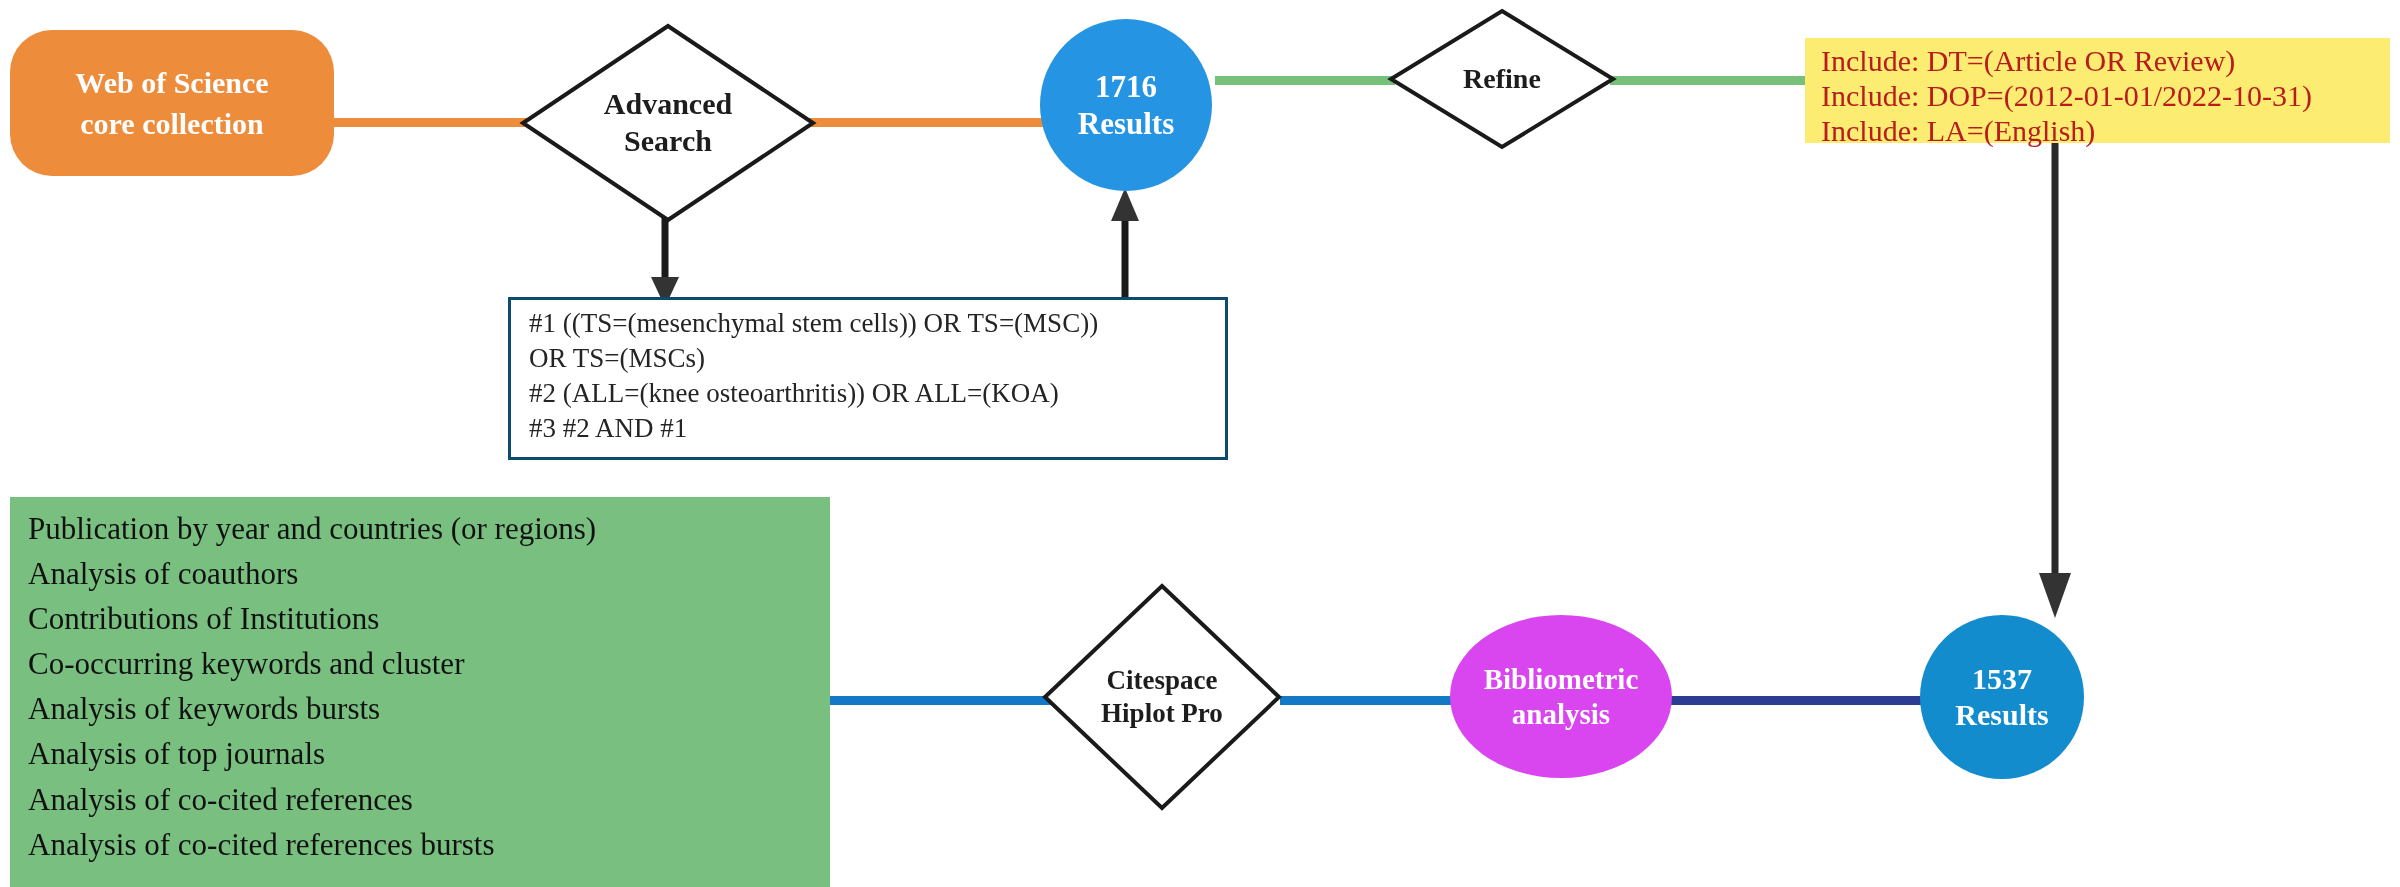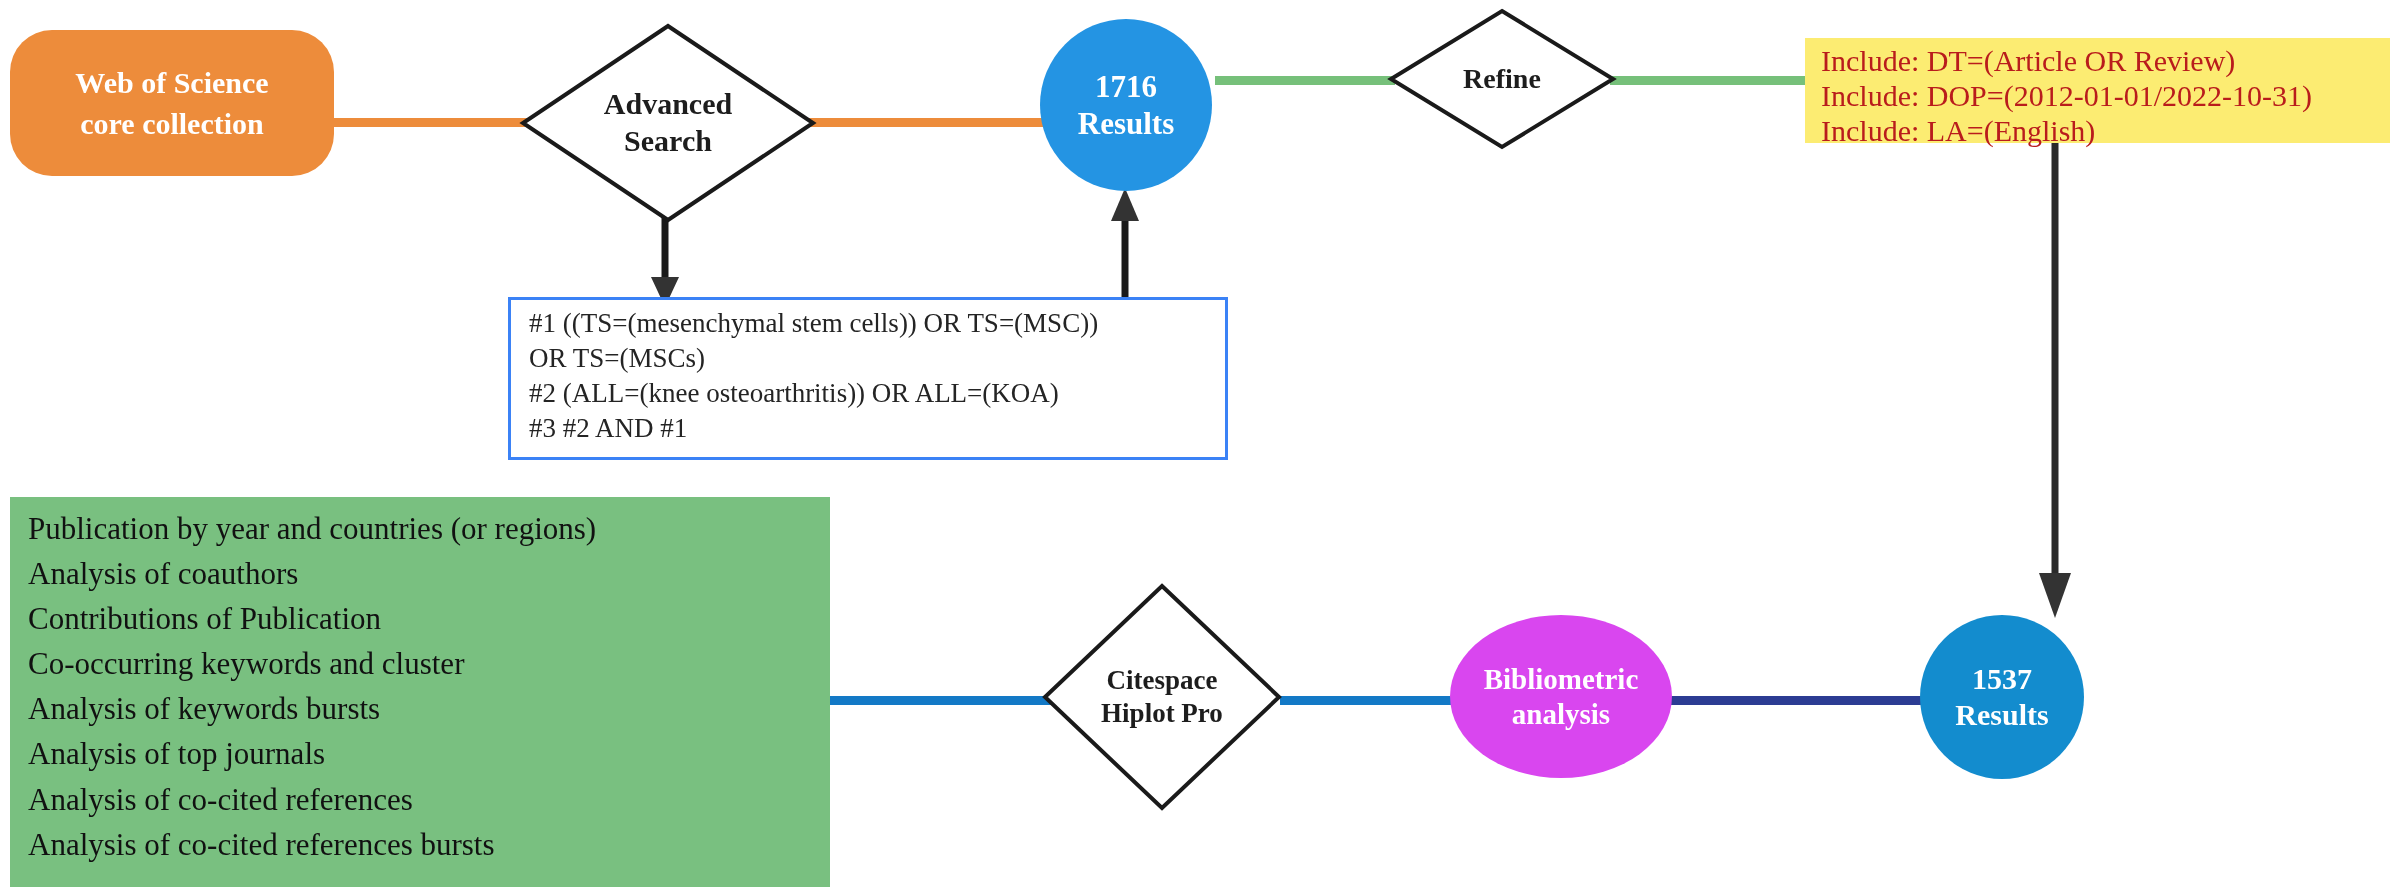--- a/index.html
+++ b/index.html
@@ -50,21 +50,21 @@
   .yellow-box{
     left:1805px;top:28px;width:585px;height:105px;
     background:#FCEC72;
     padding:6px 14px 0 16px;
     font-size:30px;line-height:1.16;color:#b91c1c;margin-top:10px;
   }
 
   
   .query-box{
     left:508px;top:297px;width:720px;height:163px;
-    background:#ffffff;border:3px solid #3b82f6;
+    background:#ffffff;border:3px solid #0c4a6e;
     padding:6px 0 0 18px;
     font-size:27px;line-height:1.30;color:#242424;
     z-index:6;
   }
 
   
   .green-box{
     left:10px;top:497px;width:820px;height:390px;
     background:#79C080;
     padding:9px 0 0 18px;
@@ -152,21 +152,21 @@
   <div class="node query-box">
     <div>#1 ((TS=(mesenchymal stem cells)) OR TS=(MSC))</div>
     <div>OR TS=(MSCs)</div>
     <div>#2 (ALL=(knee osteoarthritis)) OR ALL=(KOA)</div>
     <div>#3 #2 AND #1</div>
   </div>
 
   <div class="node green-box">
     <div>Publication by year and countries (or regions)</div>
     <div>Analysis of coauthors</div>
-    <div>Contributions of Publication</div>
+    <div>Contributions of Institutions</div>
     <div>Co-occurring keywords and cluster</div>
     <div>Analysis of keywords bursts</div>
     <div>Analysis of top journals</div>
     <div>Analysis of co-cited references</div>
     <div>Analysis of co-cited references bursts</div>
   </div>
 
   <div class="diamond" style="left:1042px;top:583px;width:240px;height:228px;">
     <svg width="240" height="228" viewBox="0 0 240 228">
       <polygon points="120,3 237,114 120,225 3,114" fill="#ffffff" stroke="#1a1a1a" stroke-width="4"></polygon>

